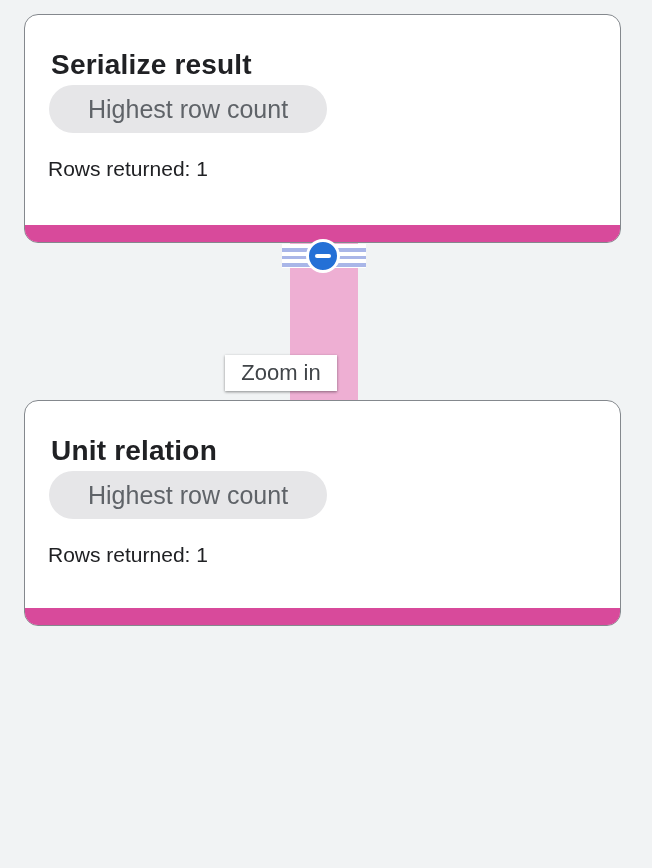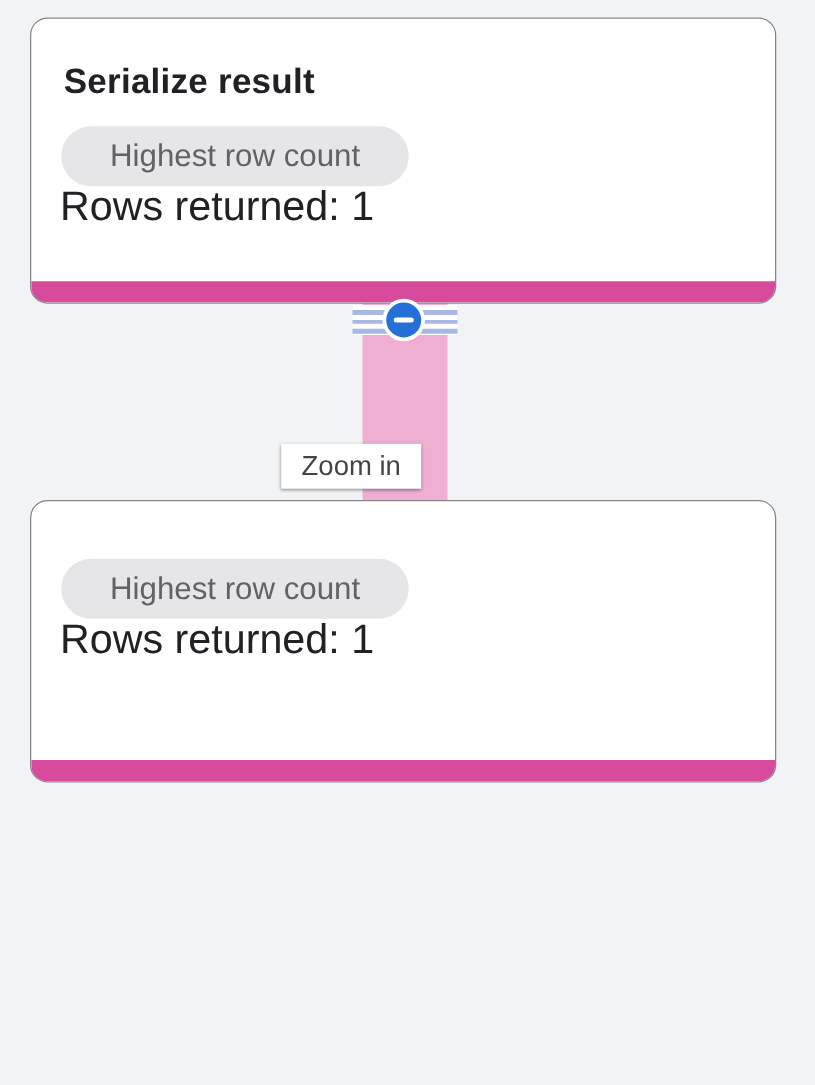--- a/index.html
+++ b/index.html
@@ -42,28 +42,28 @@
     z-index:3;
     cursor:pointer;
   }
   .card.first{top:14px;height:229px;}
   .card.second{top:400px;height:226px;}
   .card-title{
     font-size:28px;line-height:40px;font-weight:600;
     letter-spacing:0.2px;color:var(--text);
   }
   .badge{
-    display:inline-block;margin-top:16px;margin-left:-2px;
+    display:inline-block;margin-top:0;margin-left:-2px;
     background:var(--badge-bg);color:var(--badge-text);
     font-size:25px;line-height:48px;height:48px;
     padding:0 39px;border-radius:24px;
   }
   .rows{
-    margin-top:0;margin-left:-3px;
-    font-size:33px;line-height:32px;color:var(--text);
+    margin-top:20px;margin-left:-3px;
+    font-size:21px;line-height:32px;color:var(--text);
   }
   .accent-bar{
     position:absolute;left:0;bottom:0;width:100%;height:17px;
     background:var(--magenta);
   }
 
   
   .collapse-btn{
     position:absolute;left:306px;top:239px;width:34px;height:34px;
     background:var(--blue);
@@ -97,20 +97,21 @@
   </div>
 
   <div class="card first">
     <div class="card-title">Serialize result</div>
     <div class="badge">Highest row count</div>
     <div class="rows">Rows returned: 1</div>
     <div class="accent-bar"></div>
   </div>
 
   <div class="card second">
+    <div class="card-title">Unit relation</div>
     <div class="badge">Highest row count</div>
     <div class="rows">Rows returned: 1</div>
     <div class="accent-bar"></div>
   </div>
 
   <button class="collapse-btn">
     <span class="minus"></span>
   </button>
 
   <div class="tooltip">Zoom in</div>

